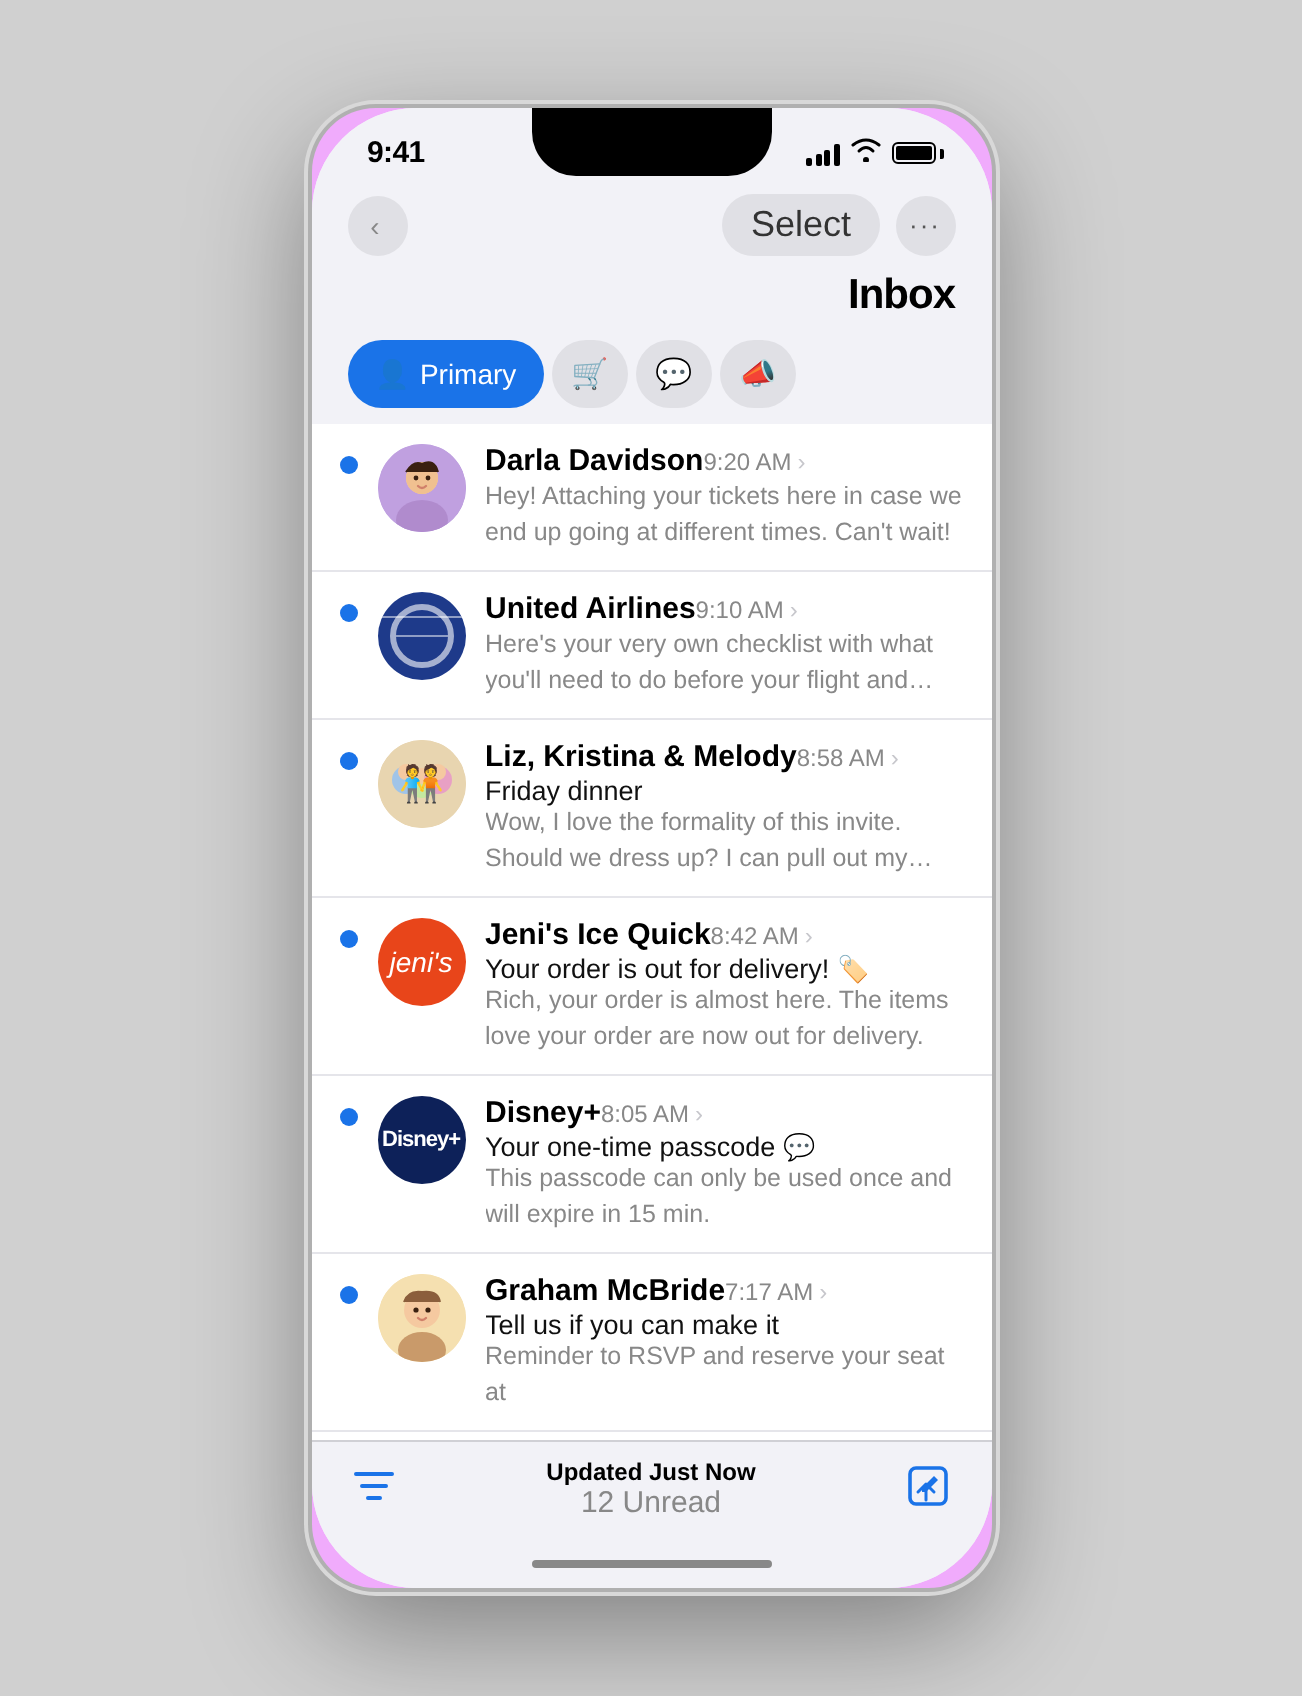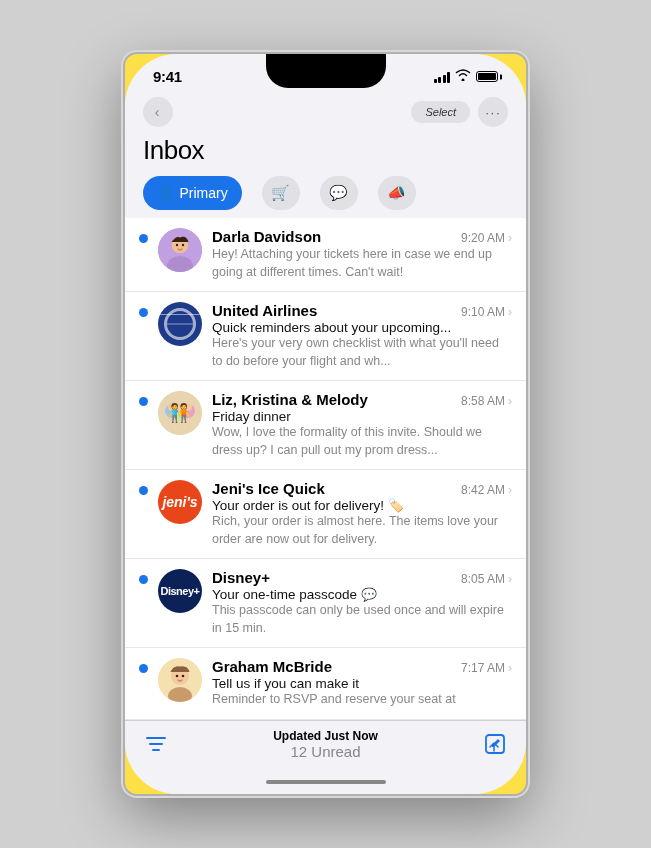--- a/index.html
+++ b/index.html
@@ -6,24 +6,24 @@
     body {
       background: #d0d0d0;
       display: flex;
       justify-content: center;
       align-items: center;
       min-height: 100vh;
       font-family: -apple-system, BlinkMacSystemFont, 'SF Pro Text', 'Helvetica Neue', sans-serif;
     }
 
     .phone-frame {
-      width: 401px;
+      width: 340px;
       height: 740px;
-      background: #fde047;
-      border-radius: 12px;
+      background: #f0abfc;
+      border-radius: 32px;
       position: relative;
       overflow: hidden;
       box-shadow:
         0 0 0 2px #b0b0b0,
         0 0 0 4px #d8d8d8,
         0 20px 60px rgba(0,0,0,0.4);
     }
 
     
     .phone-frame::before {
@@ -160,24 +160,23 @@
     }
     .nav-right {
       display: flex;
       align-items: center;
       gap: 8px;
     }
     .select-btn {
       background: #e0e0e5;
       border-radius: 16px;
       padding: 5px 14px;
-      font-size: 11px;
+      font-size: 18px;
       color: #333;
       cursor: pointer;
-      font-style: italic;
     }
     .more-btn {
       width: 30px;
       height: 30px;
       background: #e0e0e5;
       border-radius: 50%;
       display: flex;
       align-items: center;
       justify-content: center;
       cursor: pointer;
@@ -185,31 +184,32 @@
       color: #555;
       letter-spacing: 1px;
     }
 
     
     .inbox-header {
       padding: 4px 18px 10px;
       flex-shrink: 0;
     }
     .inbox-title {
-      font-size: 26px;
-      font-weight: 400;
+      font-size: 21px;
+      font-weight: 700;
       color: #000;
       letter-spacing: -0.5px;
+      text-align: right;
     }
 
     
     .category-tabs {
       padding: 0 18px 8px;
       display: flex;
-      gap: 20px;
+      gap: 4px;
       flex-shrink: 0;
     }
     .tab-primary {
       background: #1a73e8;
       border-radius: 20px;
       padding: 7px 14px;
       display: flex;
       align-items: center;
       gap: 5px;
       cursor: pointer;
@@ -285,21 +285,21 @@
     .avatar-graham {
       background: #f5e0b0;
     }
 
     .email-content {
       flex: 1;
       min-width: 0;
     }
     .email-row1 {
       display: flex;
-      justify-content: space-between;
+      justify-content: flex-start;
       align-items: baseline;
       margin-bottom: 1px;
     }
     .email-sender {
       font-size: 15px;
       font-weight: 600;
       color: #000;
     }
     .email-time-row {
       display: flex;
@@ -523,24 +523,20 @@
           </div>
         </div>
         <div class="email-content">
           <div class="email-row1">
             <span class="email-sender">United Airlines</span>
             <div class="email-time-row">
               <span class="email-time">9:10 AM</span>
               <span class="chevron-right">›</span>
             </div>
           </div>
-          <div class="email-subject">
-            Quick reminders about your upcoming...
-            
-          </div>
           <div class="email-preview">Here's your very own checklist with what you'll need to do before your flight and wh...</div>
         </div>
       </div>
 
       <div class="email-item">
         <div class="unread-dot"></div>
         <div class="avatar avatar-liz">
           <svg width="44" height="44" viewBox="0 0 44 44">
             <circle cx="22" cy="22" r="22" fill="#e8d5b0"></circle>
 
@@ -564,21 +560,21 @@
           </div>
           <div class="email-subject">Friday dinner</div>
           <div class="email-preview">Wow, I love the formality of this invite. Should we dress up? I can pull out my prom dress...</div>
         </div>
       </div>
 
       <div class="email-item">
         <div class="unread-dot"></div>
         <div class="avatar">
           <div style="width:44px;height:44px;background:#e8451a;border-radius:10px;display:flex;align-items:center;justify-content:center;">
-            <span style="color:#fff;font-size:14px;font-weight:700;font-style:italic;">jeni's</span>
+            <span style="color:#fff;font-size:14px;font-weight:400;font-style:italic;">jeni's</span>
           </div>
         </div>
         <div class="email-content">
           <div class="email-row1">
             <span class="email-sender">Jeni's Ice Quick</span>
             <div class="email-time-row">
               <span class="email-time">8:42 AM</span>
               <span class="chevron-right">›</span>
             </div>
           </div>

